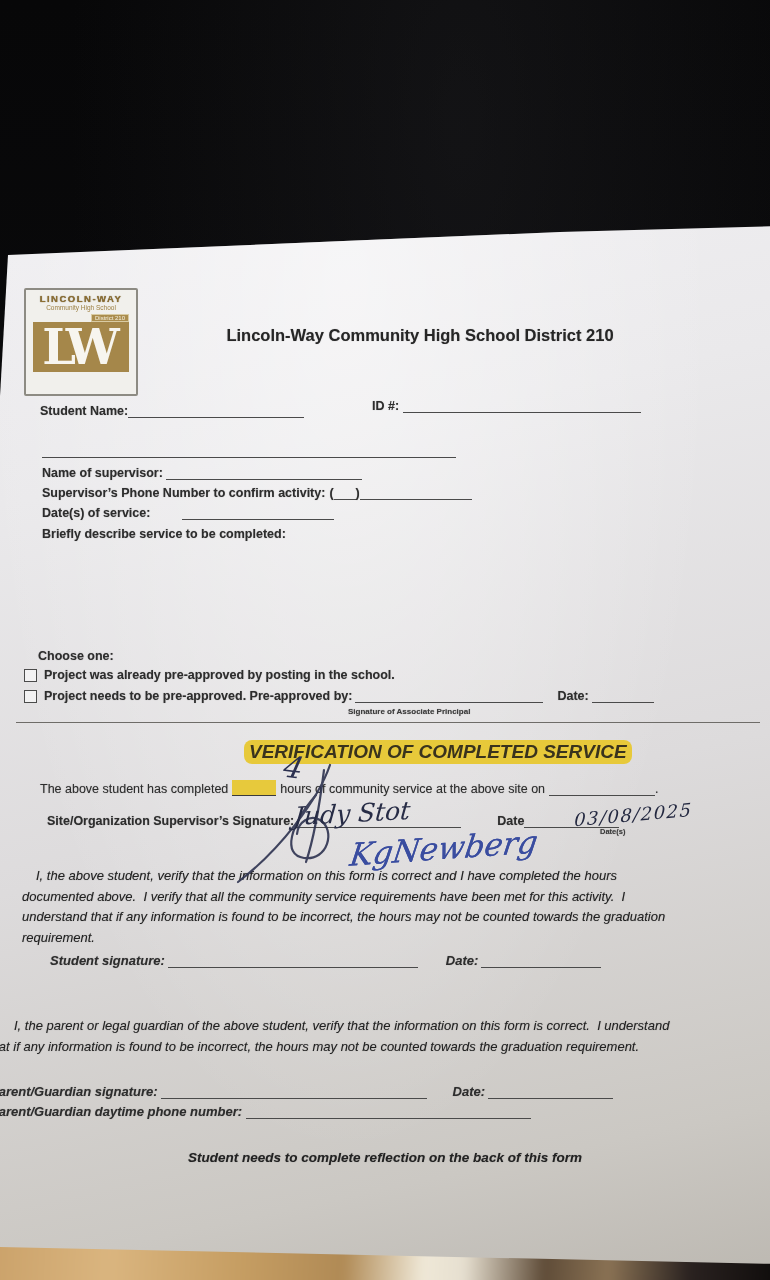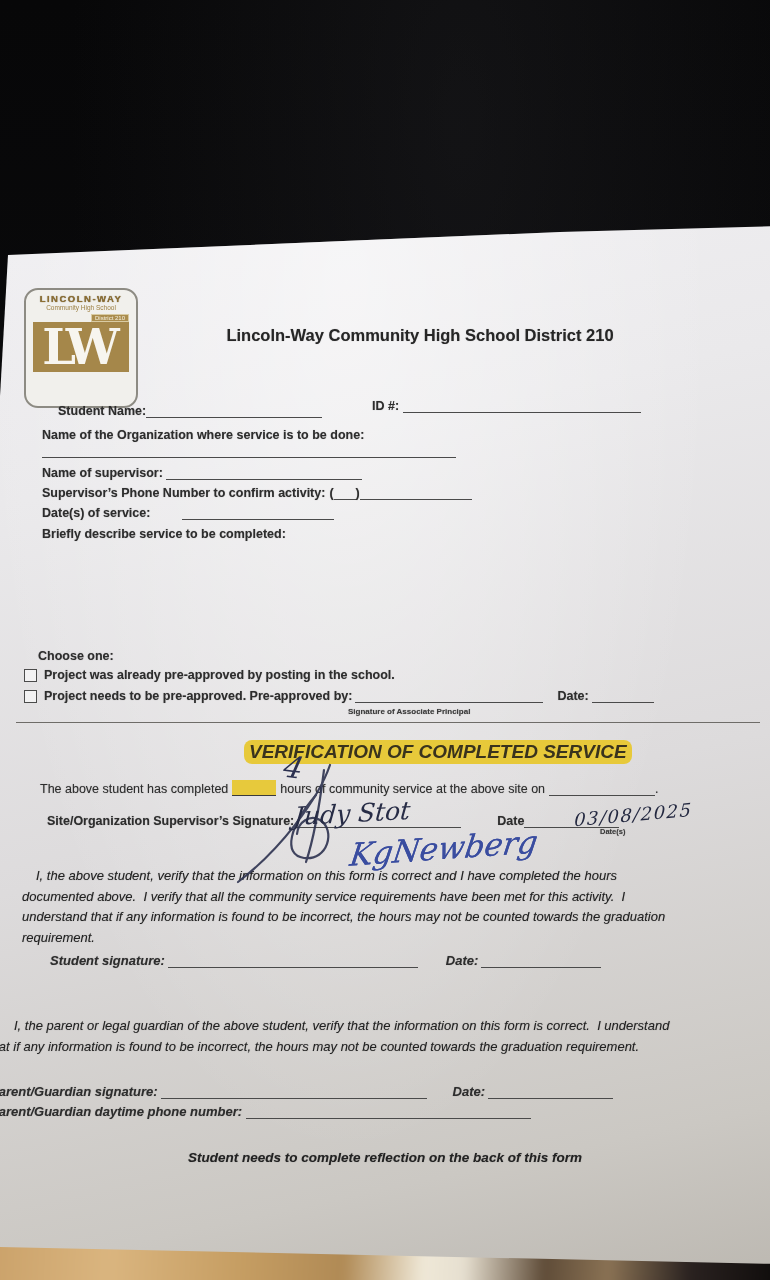--- a/index.html
+++ b/index.html
@@ -37,22 +37,22 @@
   }
   .paper *{position:absolute;}
   .soft{text-shadow:0 0 1px rgba(45,45,45,.38);}
   .lbl{font-weight:bold;font-size:12.5px;white-space:nowrap;}
   .reg{font-size:12.5px;white-space:nowrap;}
   .bi{font-weight:bold;font-style:italic;}
   .bl{display:inline-block;position:static;border-bottom:1.4px solid #4a4a4a;height:13px;}
   .row{display:flex;align-items:flex-end;}
   .row > *{position:static;}
   
-  .logo{left:24px;top:288px;width:114px;height:120px;border:2px solid #8d8b83;
-        background:#f1f0ec;border-radius:14px;padding:3px 4px;box-sizing:border-box;}
+  .logo{left:24px;top:288px;width:114px;height:108px;border:2px solid #8d8b83;
+        background:#f1f0ec;border-radius:2px;padding:3px 4px;box-sizing:border-box;}
   .logo-l1{position:static;display:block;text-align:center;font-weight:bold;font-size:9.5px;
            letter-spacing:1.5px;color:#8d6f33;text-shadow:0 0 1px #54431c;}
   .logo-l2{position:static;display:block;text-align:center;font-size:6.5px;color:#9c7f42;}
   .logo-block{left:7px;right:7px;top:32px;height:50px;background:#a5874a;}
   .logo-district{top:-8px;right:0;background:#ab8d4e;color:#f8f4e4;font-size:6px;
                  padding:0 3px;border:1px solid #d9cba3;white-space:nowrap;}
   .logo-mono{position:static;display:block;text-align:center;font-family:"DejaVu Serif",serif;
              font-weight:bold;font-size:48px;line-height:50px;color:#f7f5ef;
              letter-spacing:-7px;text-indent:-7px;}
   
@@ -94,30 +94,29 @@
     <span class="logo-l1">LINCOLN-WAY</span>
     <span class="logo-l2">Community High School</span>
     <span class="logo-block">
       <span class="logo-district">District 210</span>
       <span class="logo-mono">LW</span>
     </span>
   </div>
 
   <div class="title soft">Lincoln-Way Community High School District 210</div>
 
-  <div class="row soft" style="left:40px;top:404px;margin-left:18px;">
+  <div class="row soft" style="left:40px;top:404px;">
     <span class="lbl">Student Name:</span>
     <span class="bl" style="width:176px;"></span>
   </div>
   <div class="row soft" style="left:372px;top:399px;">
     <span class="lbl">ID #:</span>
     <span class="bl" style="width:238px;margin-left:4px;"></span>
   </div>
 
-  <div class="lbl soft" style="left:42px;top:428px;">Name of the Organization where service is to be done:</div>
   <div style="left:42px;top:444px;width:414px;border-bottom:1.4px solid #4a4a4a;height:13px;"></div>
 
   <div class="row soft" style="left:42px;top:466px;">
     <span class="lbl">Name of supervisor:</span>
     <span class="bl" style="width:196px;margin-left:3px;"></span>
   </div>
 
   <div class="row soft" style="left:42px;top:486px;">
     <span class="lbl">Supervisor’s Phone Number to confirm activity:</span>
     <span class="lbl" style="margin-left:4px;">(</span>

